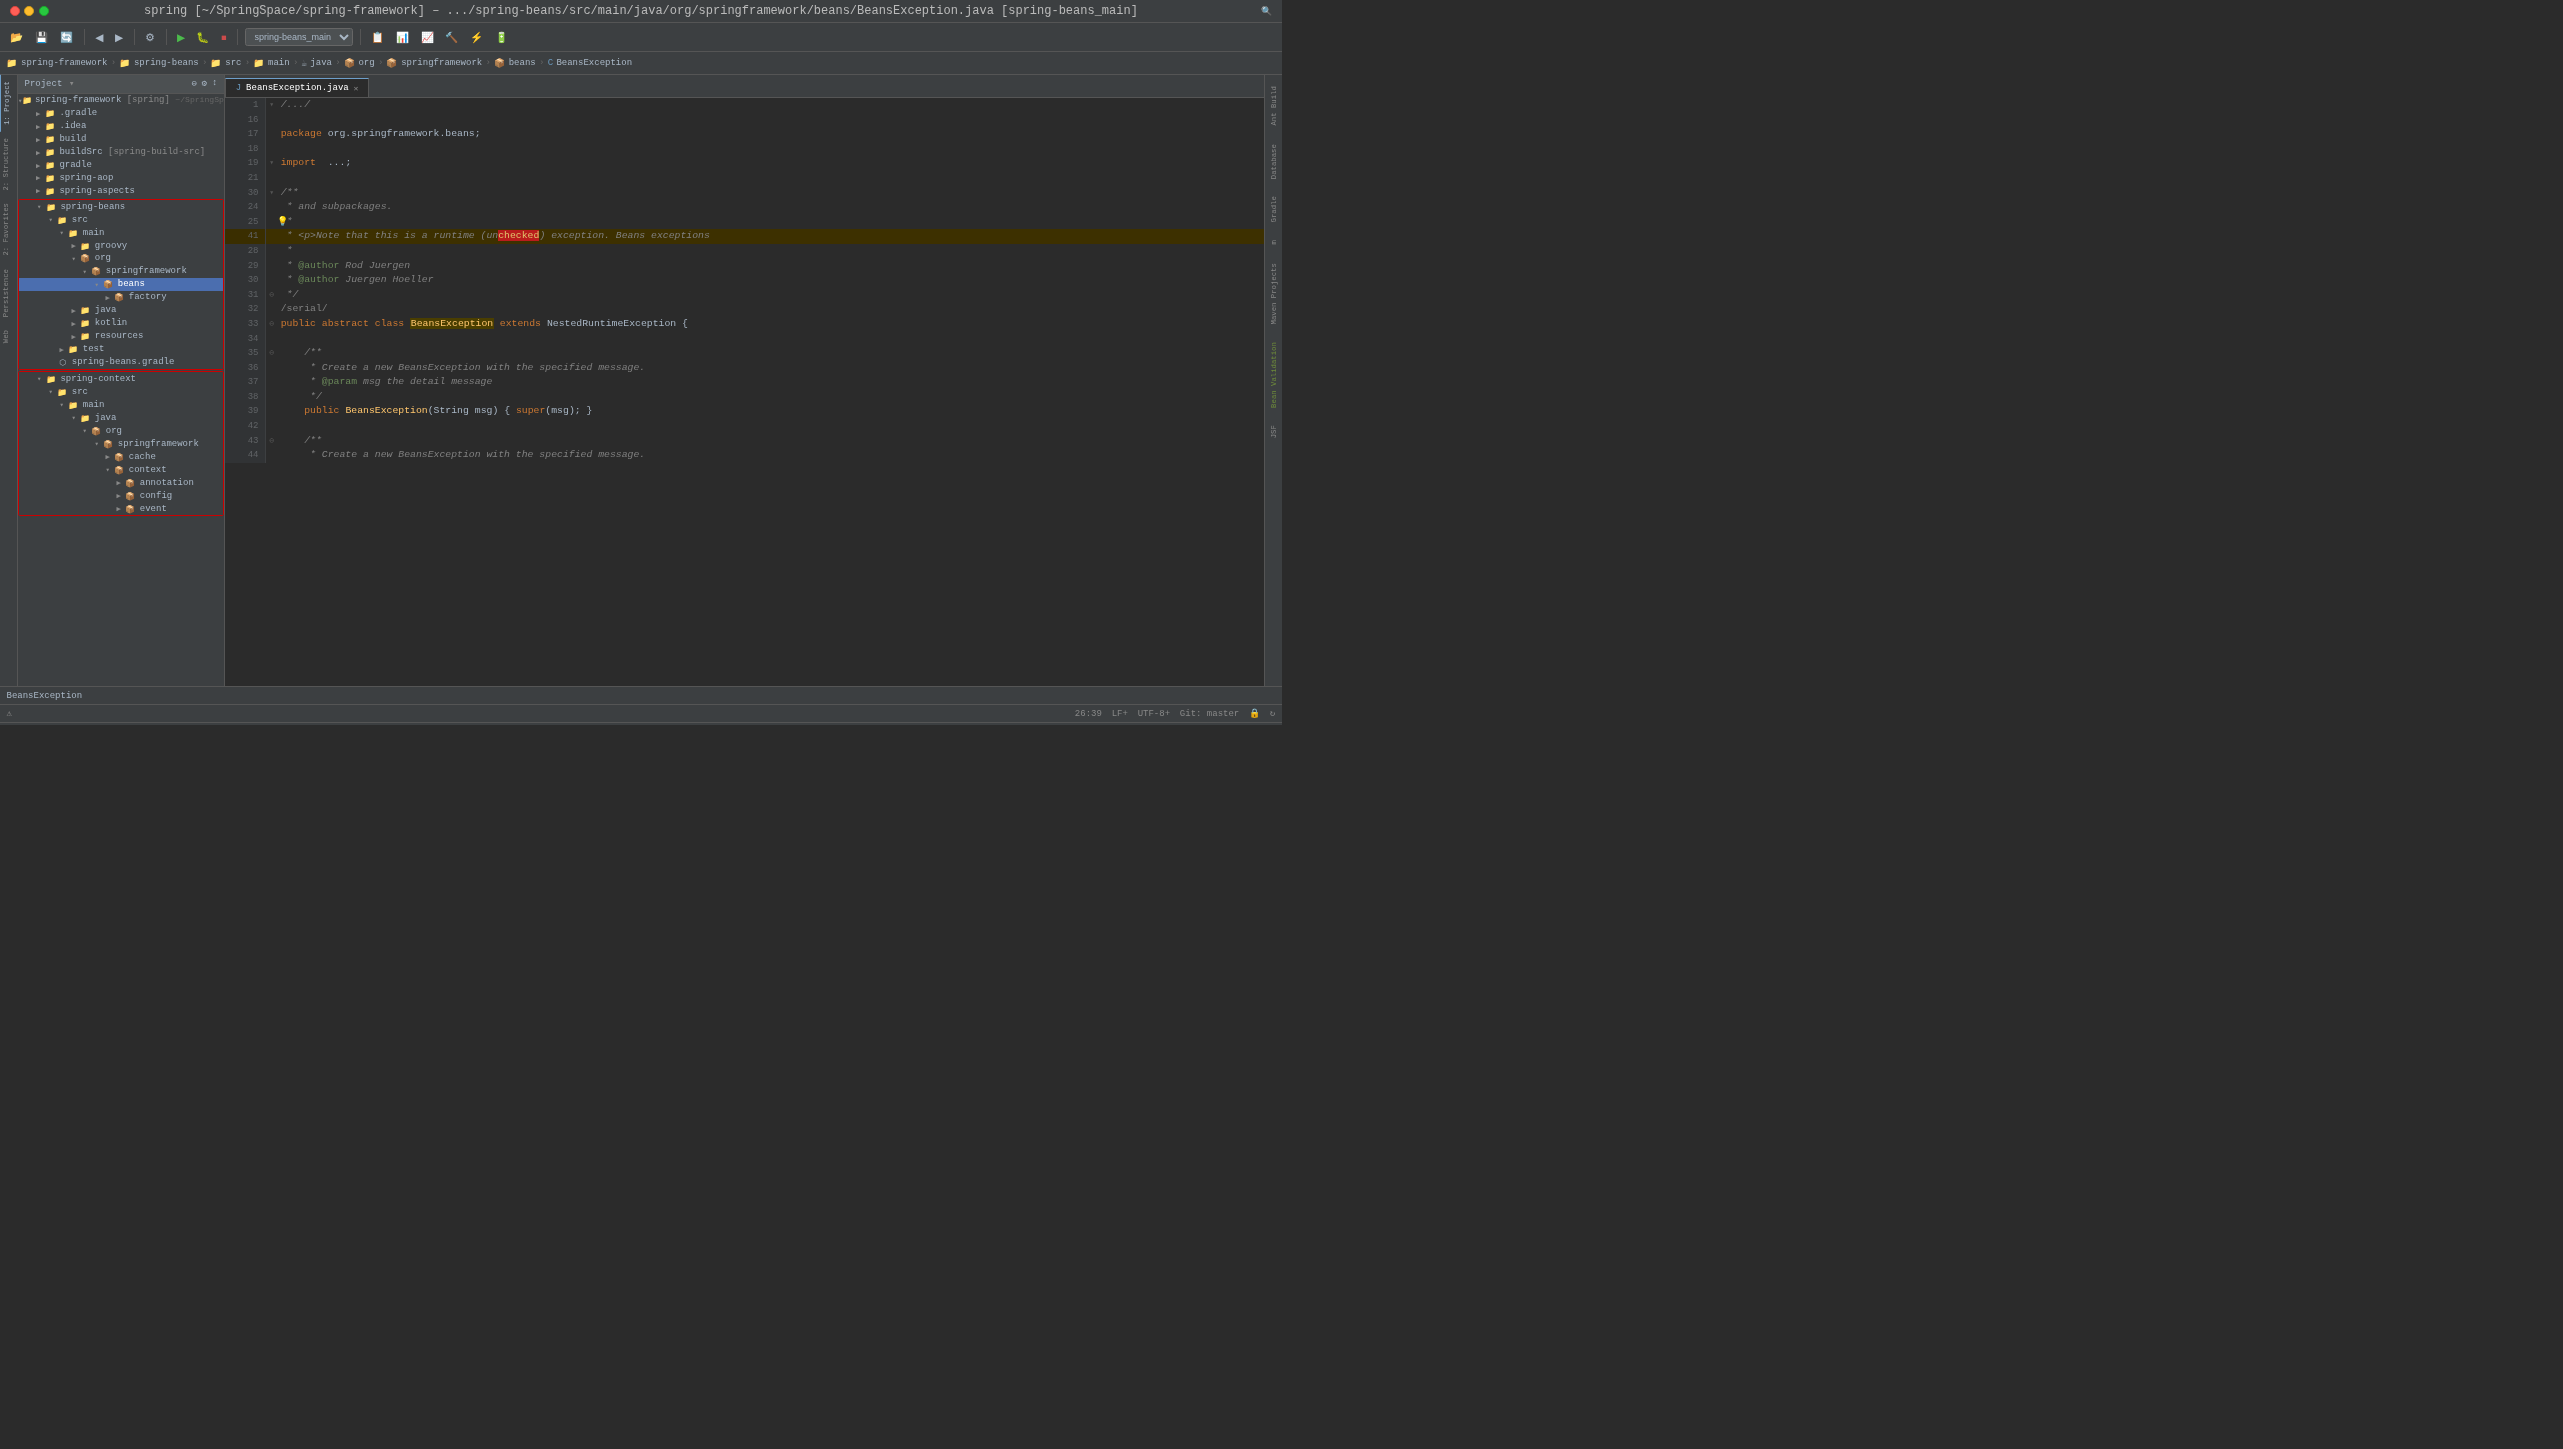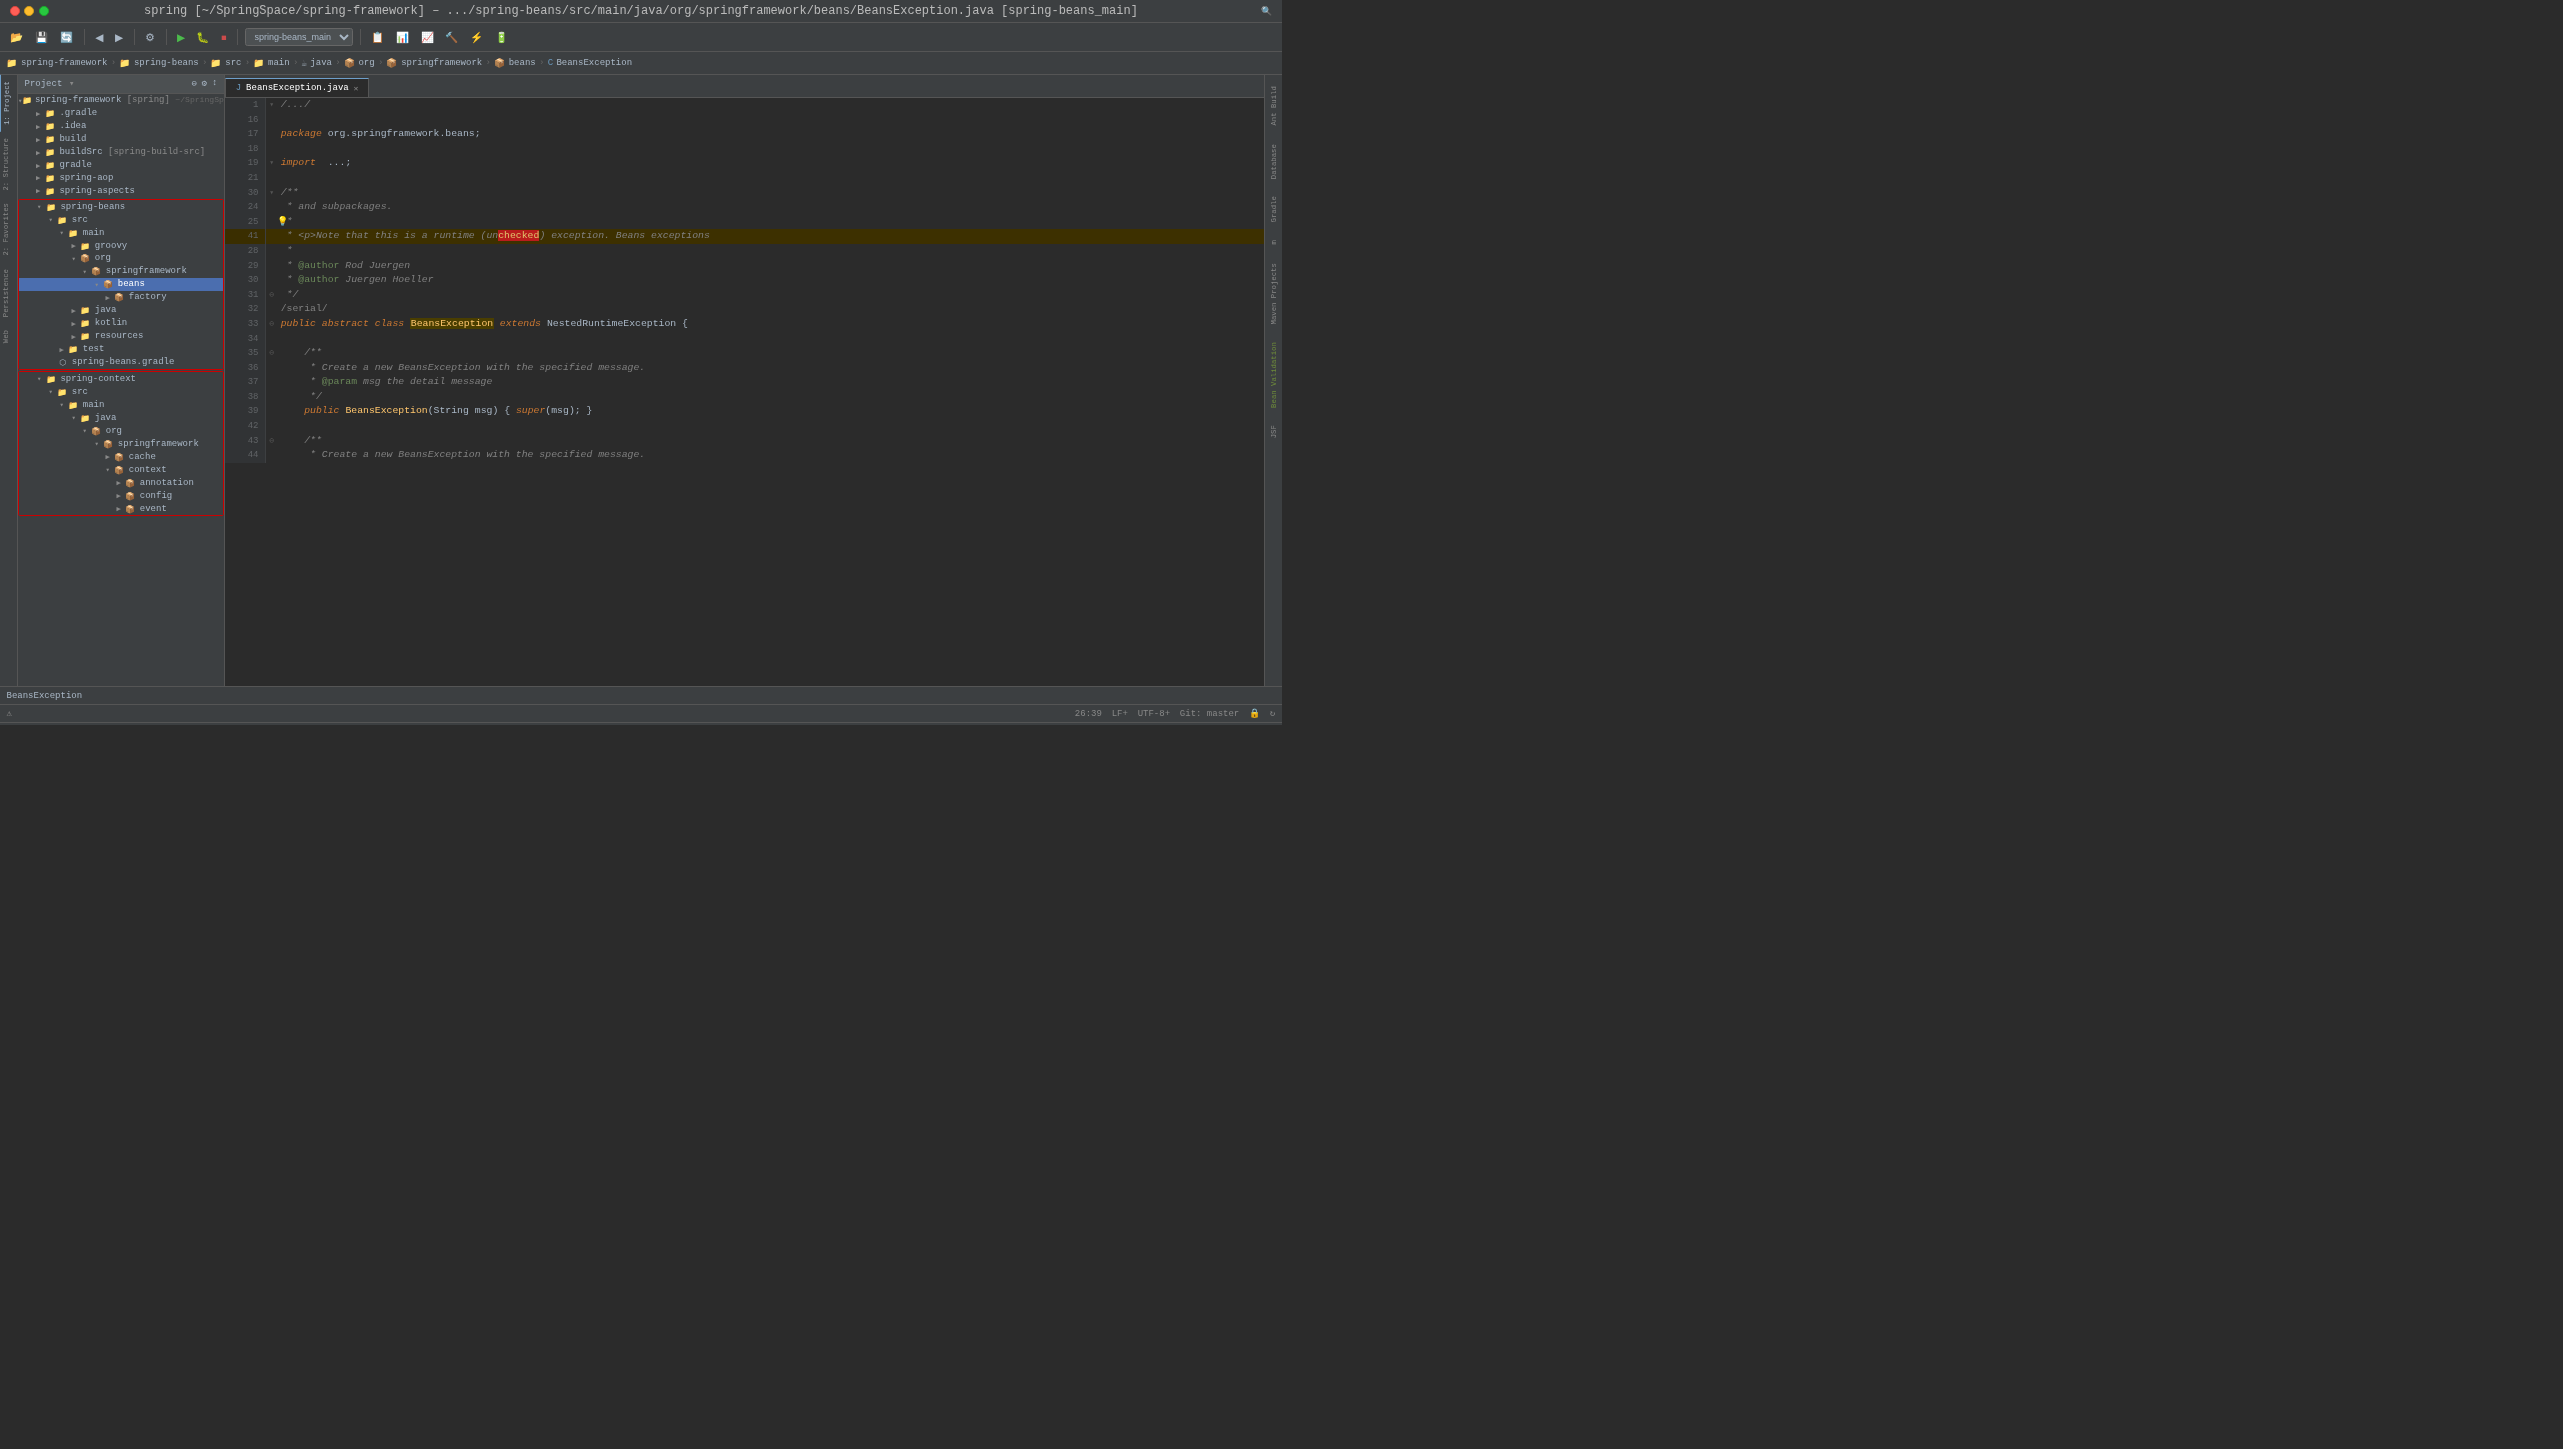--- a/index.html
+++ b/index.html
@@ -213,21 +213,21 @@
     .code-editor {
       flex: 1;
       display: flex;
       overflow: hidden;
       font-family: 'Menlo', 'Monaco', 'Courier New', monospace;
       font-size: 9.8px;
       line-height: 14.6px;
     }
 
     
-    .kw { color: #cc7832; font-style: italic; }
+    .kw { color: #cc7832; }
     .cm { color: #808080; font-style: italic; }
     .right-tab {
       writing-mode: vertical-rl;
       text-orientation: mixed;
       transform: rotate(180deg);
       padding: 8.1px 1.6px;
       font-size: 7.3px;
       color: #888;
       cursor: pointer;
       white-space: nowrap;

